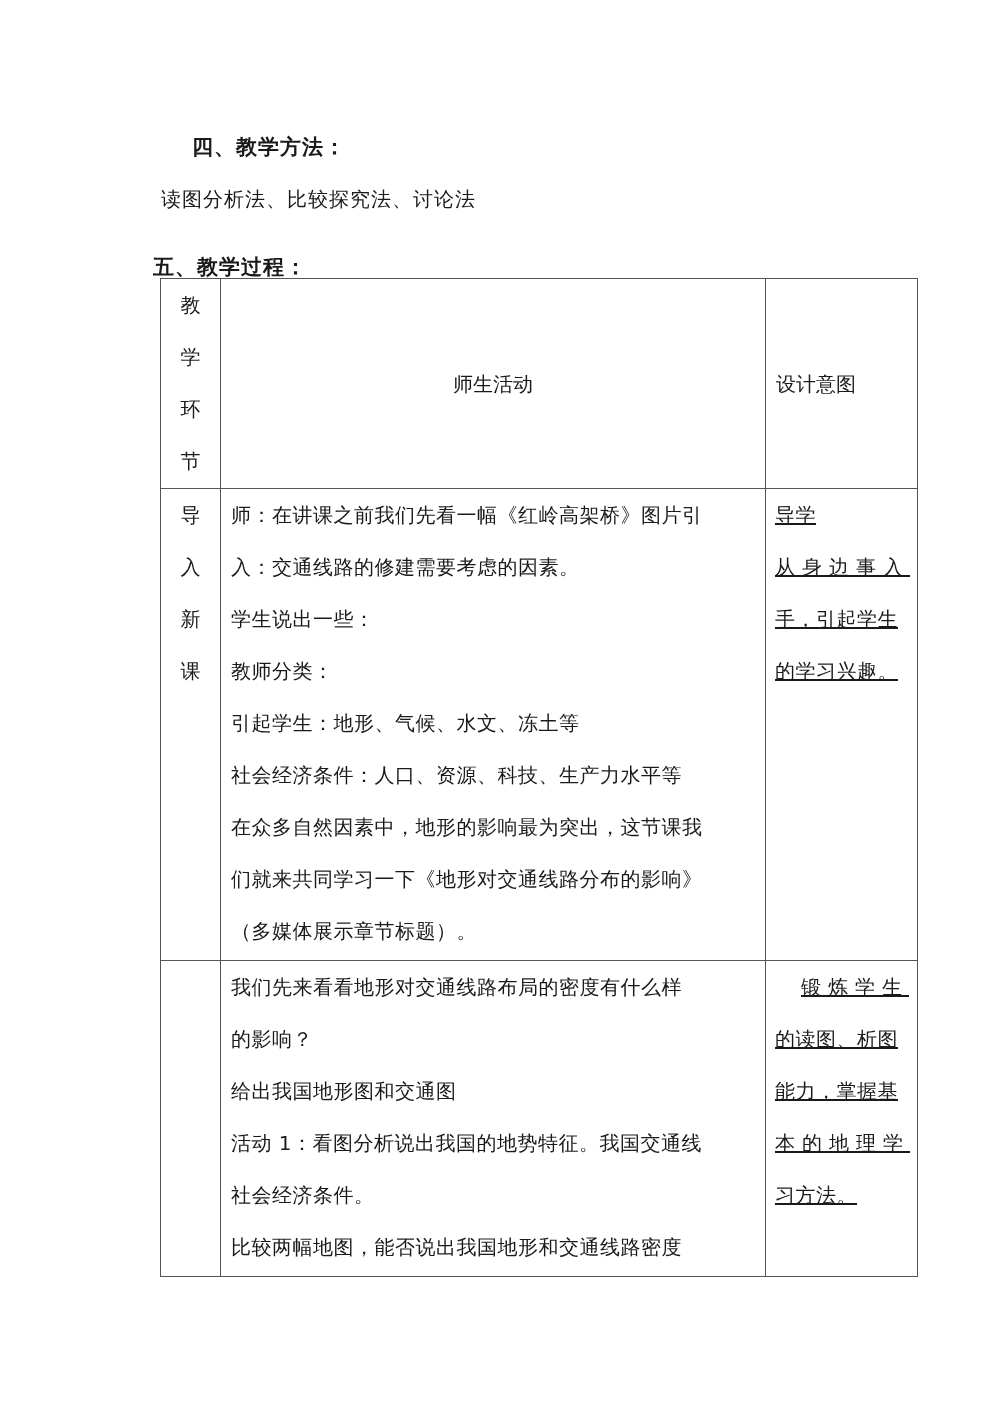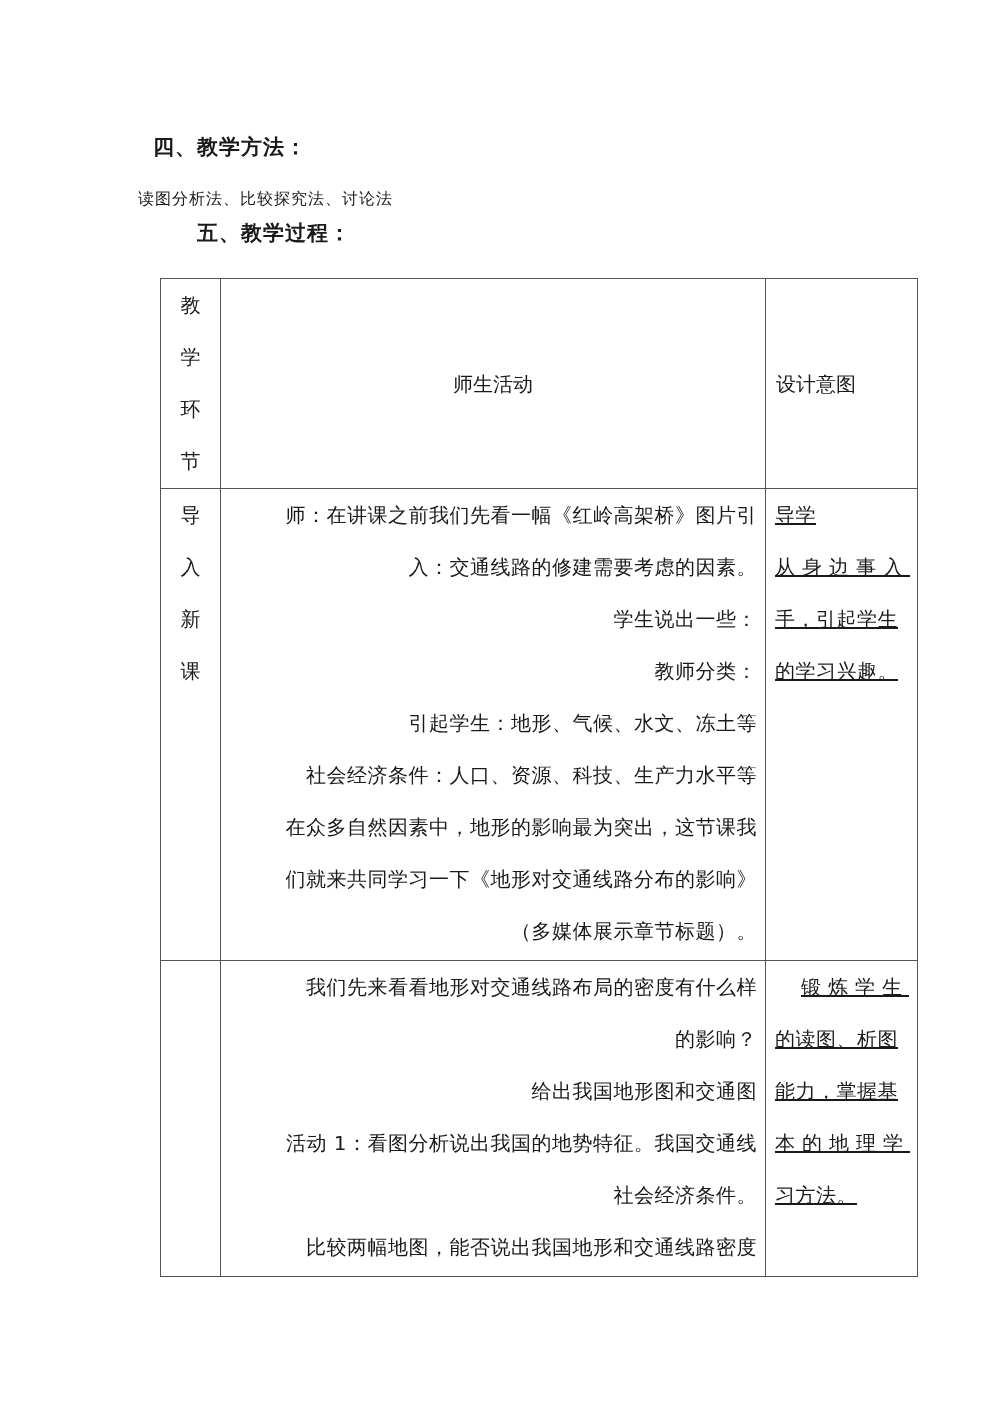--- a/index.html
+++ b/index.html
@@ -18,28 +18,28 @@
     .heading {
       position: absolute;
       left: 153px;
       font-size: 21px;
       font-weight: bold;
       line-height: 30px;
       letter-spacing: 1px;
     }
     .para {
       position: absolute;
-      left: 138px;
-      font-size: 16px;
+      left: 161px;
+      font-size: 20px;
       line-height: 30px;
       letter-spacing: 1px;
     }
-    #h4 { top: 132px; }
+    #h4 { top: 132px; margin-left: 39px; }
     #methods { top: 184px; }
-    #h5 { top: 218px; margin-left: 44px; }
+    #h5 { top: 252px; }
 
     table.process {
       position: absolute;
       left: 160px;
       top: 278px;
       width: 757px;
       border-collapse: collapse;
       table-layout: fixed;
     }
     table.process td {
@@ -75,21 +75,20 @@
     td.head-center {
       text-align: center;
       vertical-align: middle !important;
     }
     td.head-intent {
       vertical-align: middle !important;
       padding-left: 10px !important;
     }
     .activity-lines {
       padding: 0 8px 0 10px;
-      text-align: right;
     }
     .activity-lines div {
       white-space: nowrap;
       line-height: 52px;
       letter-spacing: 0.5px;
     }
     .intent-lines {
       padding: 0 6px 0 9px;
       text-decoration: underline;
     }

